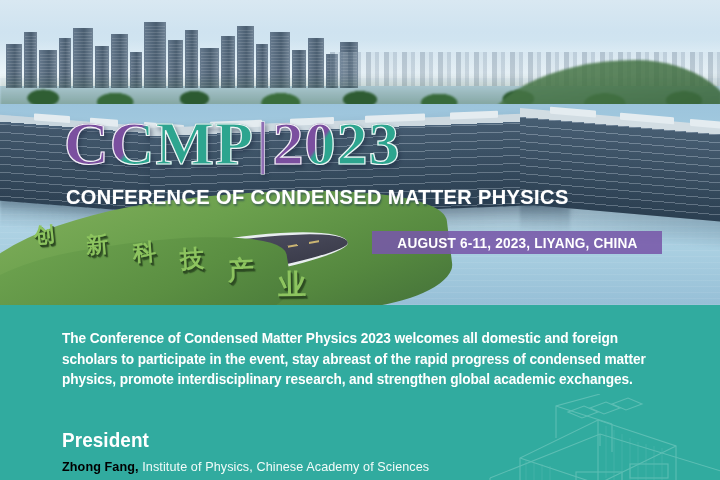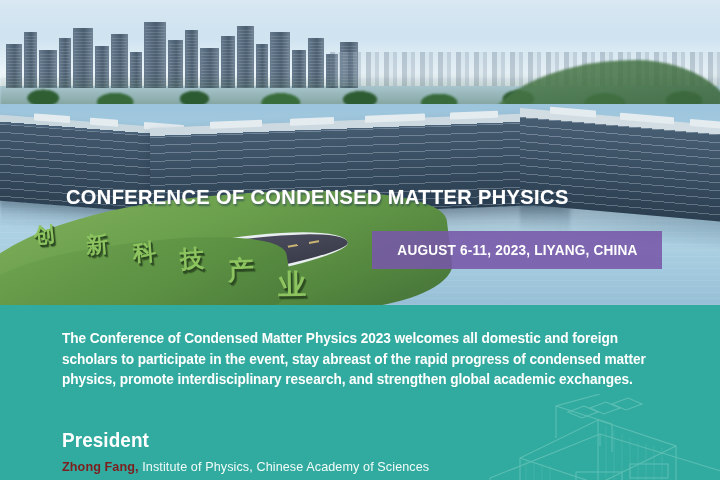--- a/index.html
+++ b/index.html
@@ -273,21 +273,21 @@
     font-size: 20px;
     letter-spacing: 0.4px;
     color: #ffffff;
     white-space: nowrap;
     text-shadow: 1px 2px 2px rgba(30,55,80,0.55), 0 0 1px rgba(255,255,255,0.6);
   }
 
   .datebar {
     position: absolute;
     left: 372px; top: 231px;
-    width: 290px; height: 38px;
+    width: 290px; height: 23px;
     background: rgba(119,88,168,0.88);
     display: flex;
     align-items: center;
     justify-content: center;
   }
   .datebar-text {
     color: #ffffff;
     font-family: "Liberation Sans", sans-serif;
     font-weight: bold;
     font-size: 15.5px;
@@ -343,21 +343,21 @@
     position: absolute;
     left: 62px; top: 155px;
     color: #f2fbf9;
     font-family: "Liberation Sans", sans-serif;
     font-size: 12.6px;
     letter-spacing: 0.1px;
     white-space: nowrap;
   }
   .president-line b {
     font-weight: bold;
-    color: #7f1d1d;
+    color: #000000;
   }
 </style>
 </head>
 <body>
 
 <div class="poster">
 
   <div class="hero">
 
     <div class="sky"></div>
@@ -424,20 +424,23 @@
     </div>
     <div class="bank2"></div>
 
     <div class="hedge" style="left:34px;  top:221px; font-size:21px; transform:rotate(-6deg);">创</div>
     <div class="hedge" style="left:86px;  top:230px; font-size:22px; transform:rotate(-5deg);">新</div>
     <div class="hedge" style="left:133px; top:237px; font-size:23px; transform:rotate(-4deg);">科</div>
     <div class="hedge" style="left:180px; top:243px; font-size:24px; transform:rotate(-3deg);">技</div>
     <div class="hedge" style="left:228px; top:253px; font-size:26px; transform:rotate(-2deg);">产</div>
     <div class="hedge" style="left:278px; top:266px; font-size:28px; transform:rotate(-1deg);">业</div>
 
+    <div class="logo">
+      <span class="g-purple">C</span><span class="g-split">C</span><span class="g-teal">M</span><span class="g-teal">P</span><span class="g-bar">|</span><span class="g-purple">2</span><span class="g-split">0</span><span class="g-teal">2</span><span class="g-teal">3</span>
+    </div>
 
     <div class="subtitle">CONFERENCE OF CONDENSED MATTER PHYSICS</div>
 
     <div class="datebar">
       <span class="datebar-text">AUGUST 6-11, 2023, LIYANG, CHINA</span>
     </div>
   </div>
 
   <div class="body-panel">
 

